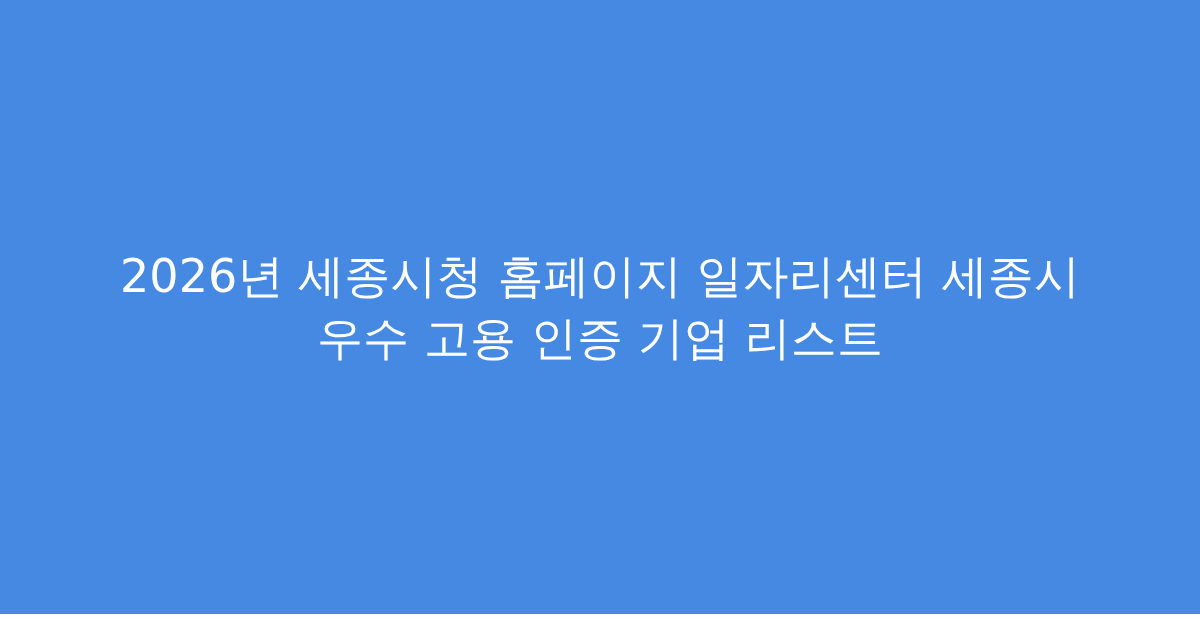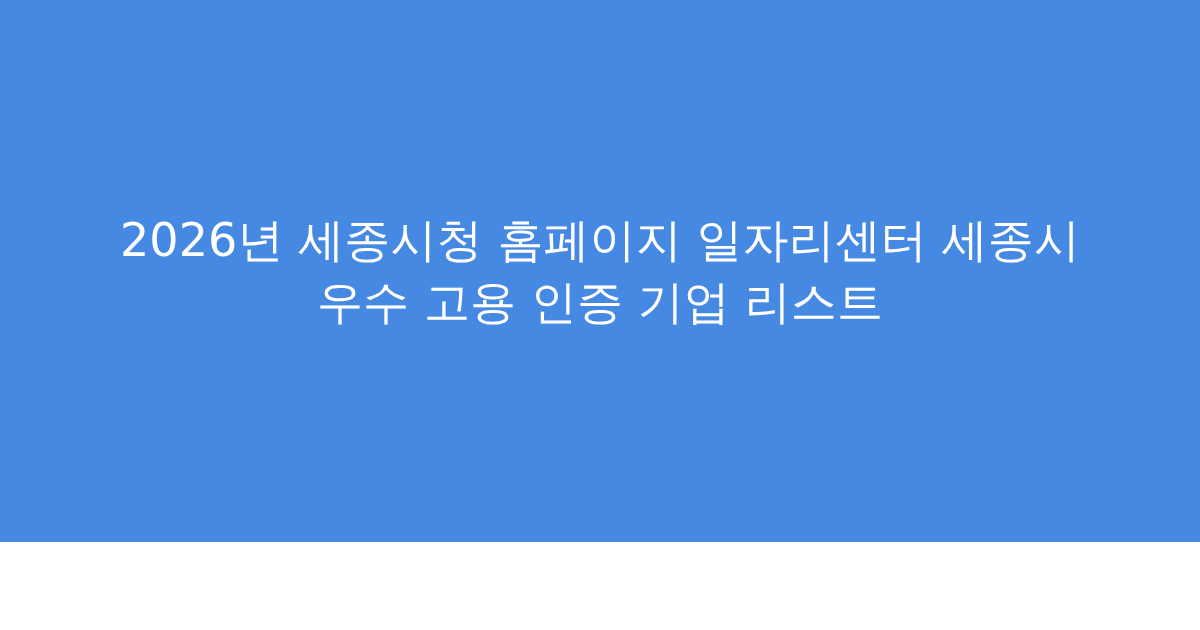--- a/index.html
+++ b/index.html
@@ -11,21 +11,21 @@
   body {
     width: 1200px;
     height: 630px;
     overflow: hidden;
     font-family: "DejaVu Sans", "Liberation Sans", sans-serif;
   }
 
   #og-card {
     position: relative;
     width: 1200px;
-    height: 542px;
+    height: 614px;
     background-color: #4589e3;
     display: flex;
     align-items: center;
     justify-content: center;
     box-sizing: border-box;
   }
 
   #title-block {
     width: 1000px;
     text-align: center;

